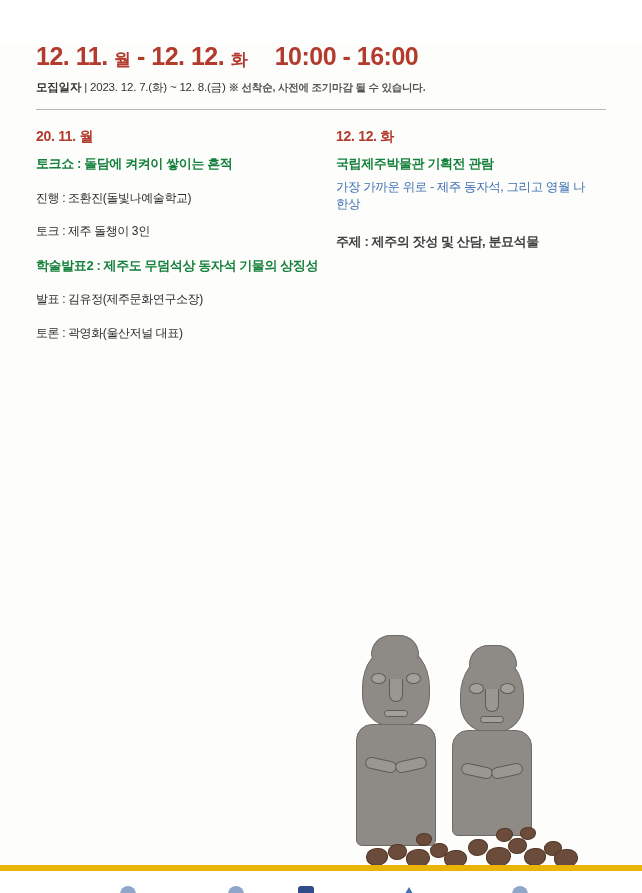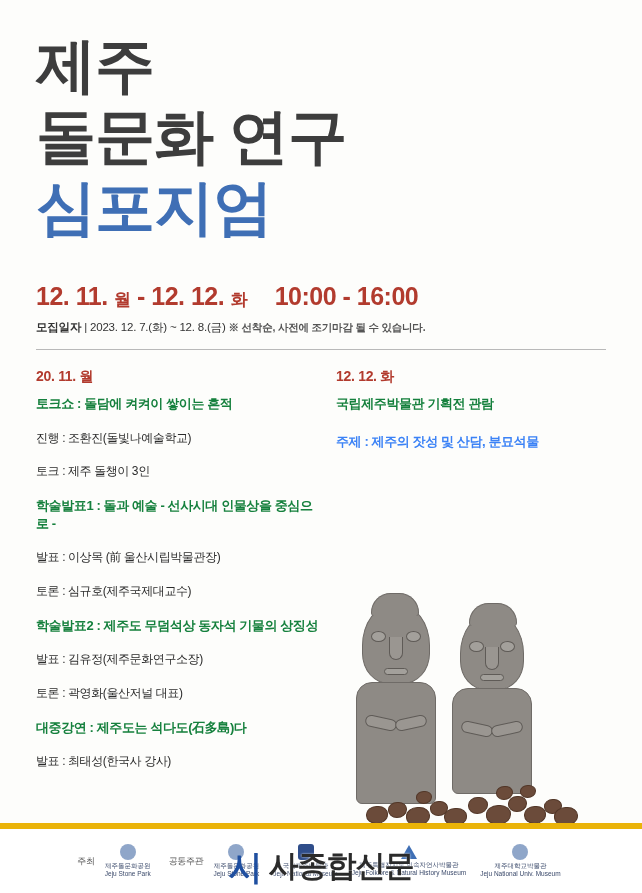--- a/index.html
+++ b/index.html
@@ -128,21 +128,21 @@
   .right-sub {
     font-size: 12.5px;
     color: #3f6fb5;
     margin-top: 6px;
     letter-spacing: -0.4px;
   }
   .right-theme {
     margin-top: 20px;
     font-size: 13px;
     font-weight: bold;
-    color: #3b82f6;
+    color: #404040;
     letter-spacing: -0.4px;
   }
 
   
   .illustration {
     position: absolute;
     left: 348px;
     top: 578px;
     width: 250px;
     height: 250px;
@@ -319,25 +319,20 @@
     color: #2b2b2b;
     letter-spacing: -1px;
     text-shadow: 0 0 2px #fff;
   }
 </style>
 </head>
 <body>
 
 <div class="poster">
 
-  <div class="title-block">
-    <div class="title-line l1">제주</div>
-    <div class="title-line l2">돌문화 연구</div>
-    <div class="title-line l3">심포지엄</div>
-  </div>
 
   <div class="datetime">
     <span>12. 11.</span>
     <span class="small">월</span>
     <span>-</span>
     <span>12. 12.</span>
     <span class="small">화</span>
     <span class="time">10:00 - 16:00</span>
   </div>
 
@@ -354,42 +349,34 @@
 
     <div class="col-left">
       <div class="day-head">20. 11. 월</div>
 
       <div class="session">
         <div class="s-title">토크쇼 : 돌담에 켜켜이 쌓이는 흔적</div>
         <div class="s-row">진행 : 조환진(돌빛나예술학교)</div>
         <div class="s-row">토크 : 제주 돌챙이 3인</div>
       </div>
 
-      <div class="session gap">
-        <div class="s-title">학술발표1 : 돌과 예술 - 선사시대 인물상을 중심으로 -</div>
-        <div class="s-row">발표 : 이상목 (前 울산시립박물관장)</div>
-        <div class="s-row">토론 : 심규호(제주국제대교수)</div>
-      </div>
 
       <div class="session gap">
         <div class="s-title">학술발표2 : 제주도 무덤석상 동자석 기물의 상징성</div>
         <div class="s-row">발표 : 김유정(제주문화연구소장)</div>
         <div class="s-row">토론 : 곽영화(울산저널 대표)</div>
       </div>
 
-      <div class="session gap">
-        <div class="s-title">대중강연 : 제주도는 석다도(石多島)다</div>
-        <div class="s-row">발표 : 최태성(한국사 강사)</div>
-      </div>
     </div>
 
     <div class="col-right">
       <div class="day-head">12. 12. 화</div>
       <div class="session">
         <div class="s-title">국립제주박물관 기획전 관람</div>
+        <div class="right-sub">가장 가까운 위로 - 제주 동자석, 그리고 영월 나한상</div>
       </div>
       <div class="right-theme">주제 : 제주의 잣성 및 산담, 분묘석물</div>
     </div>
   </div>
 
   <div class="illustration">
     <div class="statue a">
       <div class="head">
         <div class="hat"></div>
         <div class="eye left"></div>

